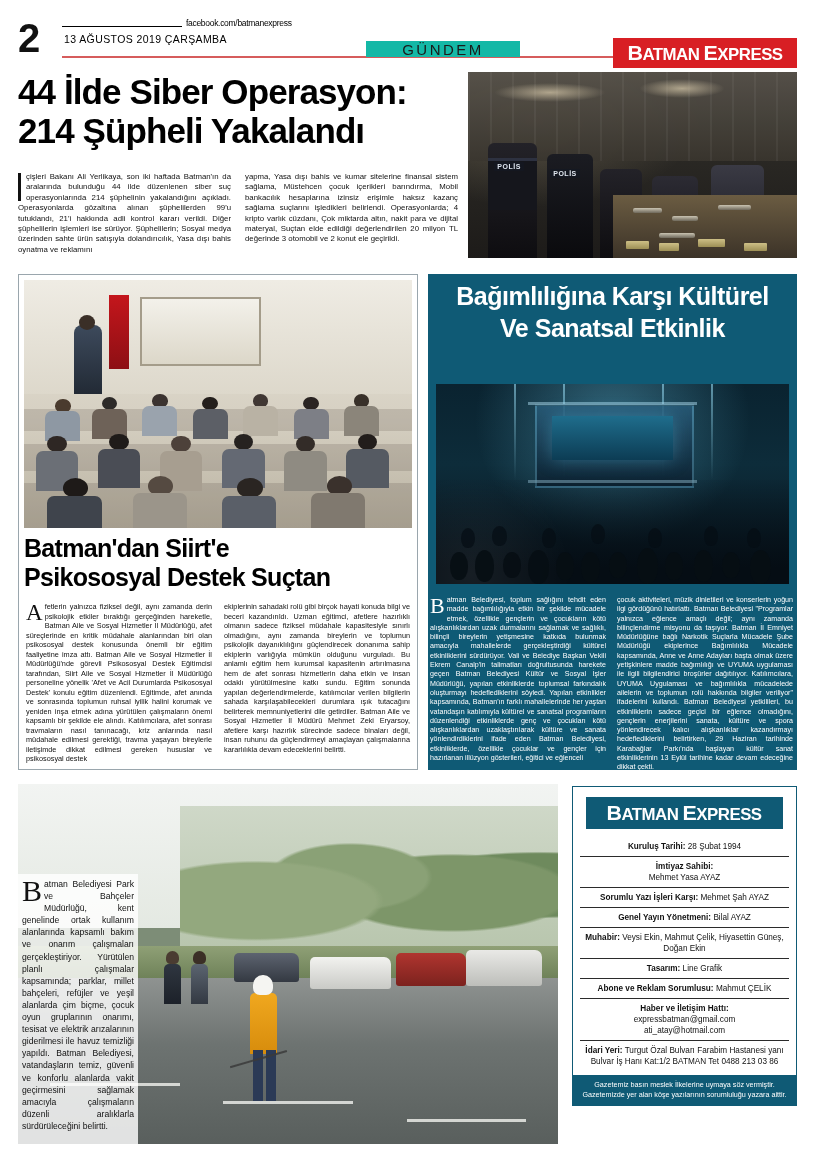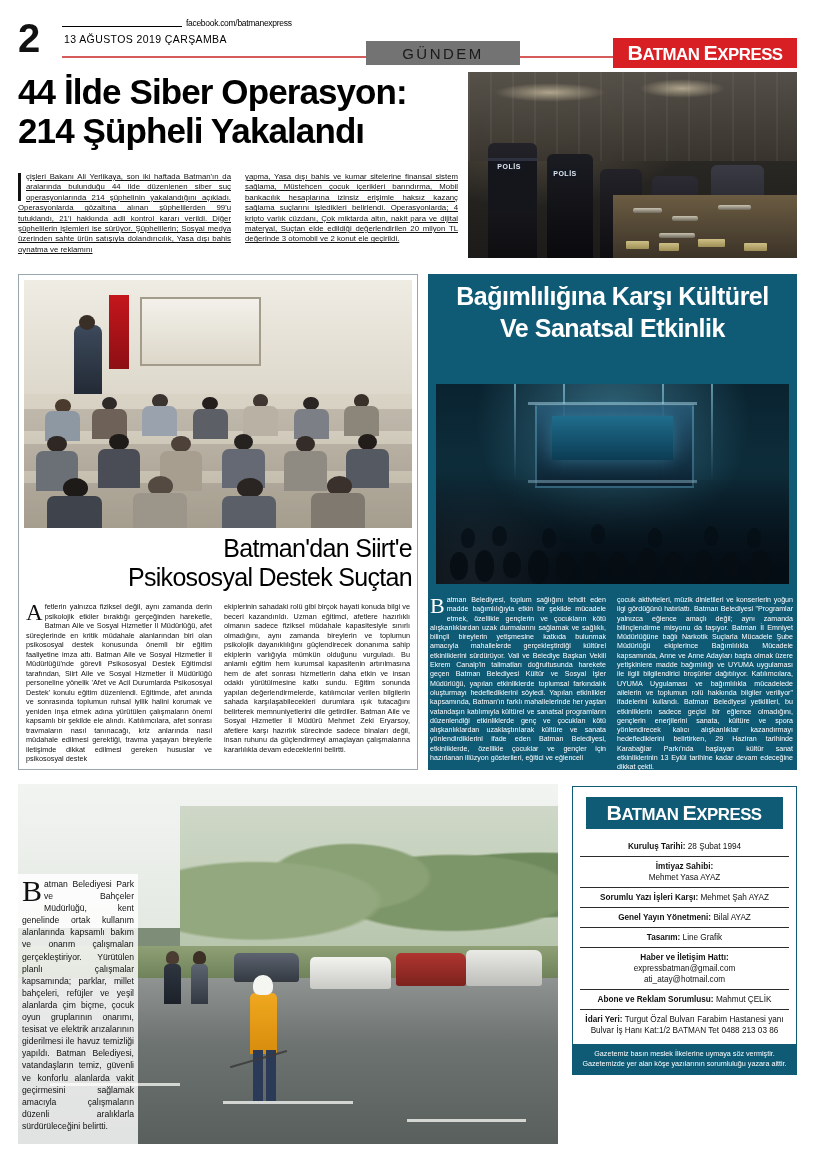--- a/index.html
+++ b/index.html
@@ -57,22 +57,22 @@
   }
   .head-rule-bottom {
     position: absolute;
     left: 44px; top: 42px;
     width: 562px; height: 2px;
     background: #d65c5c;
   }
   .section-tab {
     position: absolute;
     left: 348px; top: 27px;
-    width: 154px; height: 24px;
-    background: #737373;
+    width: 154px; height: 16px;
+    background: #14b8a6;
     display: flex;
     align-items: center;
     justify-content: center;
     font-size: 15px;
     letter-spacing: 2.5px;
     color: #1a1a1a;
   }
   .logo-box {
     position: absolute;
     right: 0; top: 24px;
@@ -110,21 +110,20 @@
     width: 329px; height: 186px;
     overflow: hidden;
     background: #2a2a30;
   }
   .lead-body {
     position: absolute;
     left: 18px; top: 172px;
     width: 441px;
     display: flex;
     gap: 14px;
-    text-decoration: underline;
   }
   .lead-col {
     width: 213px;
     font-size: 7.8px;
     line-height: 10.4px;
     text-align: justify;
     color: #111;
   }
   .dropcap-bar {
     float: left;
@@ -146,23 +145,23 @@
     position: absolute;
     left: 24px; top: 280px;
     width: 388px; height: 248px;
     overflow: hidden;
     background: #6c6c60;
   }
   .mid-left-headline {
     position: absolute;
     left: 24px; top: 534px;
     width: 388px;
-    text-align: right;
+    text-align: left;
     font-size: 25px;
-    font-weight: 400;
+    font-weight: 700;
     line-height: 29px;
     letter-spacing: -0.7px;
     color: #000;
   }
   .mid-left-body {
     position: absolute;
     left: 26px; top: 602px;
     width: 384px;
     display: flex;
     gap: 12px;
@@ -652,23 +651,24 @@
 
   <div class="imprint">
     <div class="imprint-logo">
       <span class="logo-text"><span>B</span><span class="sm">ATMAN </span><span>E</span><span class="sm">XPRESS</span></span>
     </div>
     <div id="imprint-rows">
         <div class="imprint-row"><b>Kuruluş Tarihi:</b><span> 28 Şubat 1994</span></div>
         <div class="imprint-row"><b>İmtiyaz Sahibi:</b><br><span>Mehmet Yasa AYAZ</span></div>
         <div class="imprint-row"><b>Sorumlu Yazı İşleri Karşı:</b><span> Mehmet Şah AYAZ</span></div>
         <div class="imprint-row"><b>Genel Yayın Yönetmeni:</b><span> Bilal AYAZ</span></div>
+        <div class="imprint-row"><b>Muhabir:</b><span> Veysi Ekin, Mahmut Çelik, Hiyasettin Güneş, Doğan Ekin</span></div>
         <div class="imprint-row"><b>Tasarım:</b><span> Line Grafik</span></div>
+        <div class="imprint-row"><b>Abone ve Reklam Sorumlusu:</b><span> Mahmut ÇELİK</span></div>
         <div class="imprint-row"><b>Haber ve İletişim Hattı:</b><br><span>expressbatman@gmail.com</span><br><span>ati_atay@hotmail.com</span></div>
-        <div class="imprint-row"><b>Abone ve Reklam Sorumlusu:</b><span> Mahmut ÇELİK</span></div>
         <div class="imprint-row"><b>İdari Yeri:</b><span> Turgut Özal Bulvarı Farabim Hastanesi yanı Bulvar İş Hanı Kat:1/2 BATMAN Tet 0488 213 03 86</span></div>
       </div>
     <div class="imprint-note">
       <div>Gazetemiz basın meslek İlkelerine uymaya söz vermiştir.</div>
       <div>Gazetemizde yer alan köşe yazılarının sorumluluğu yazara aittir.</div>
     </div>
   </div>
 
 </div>
 

